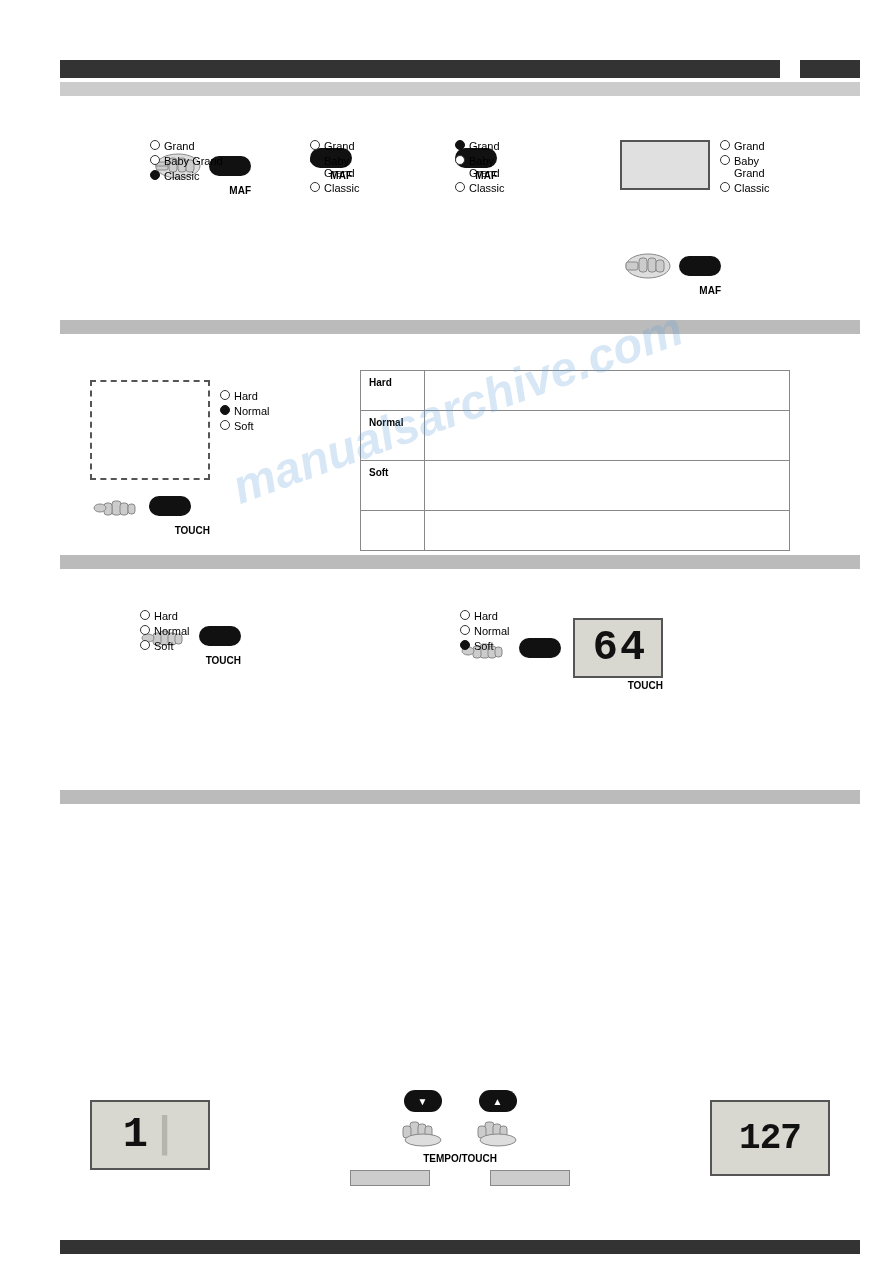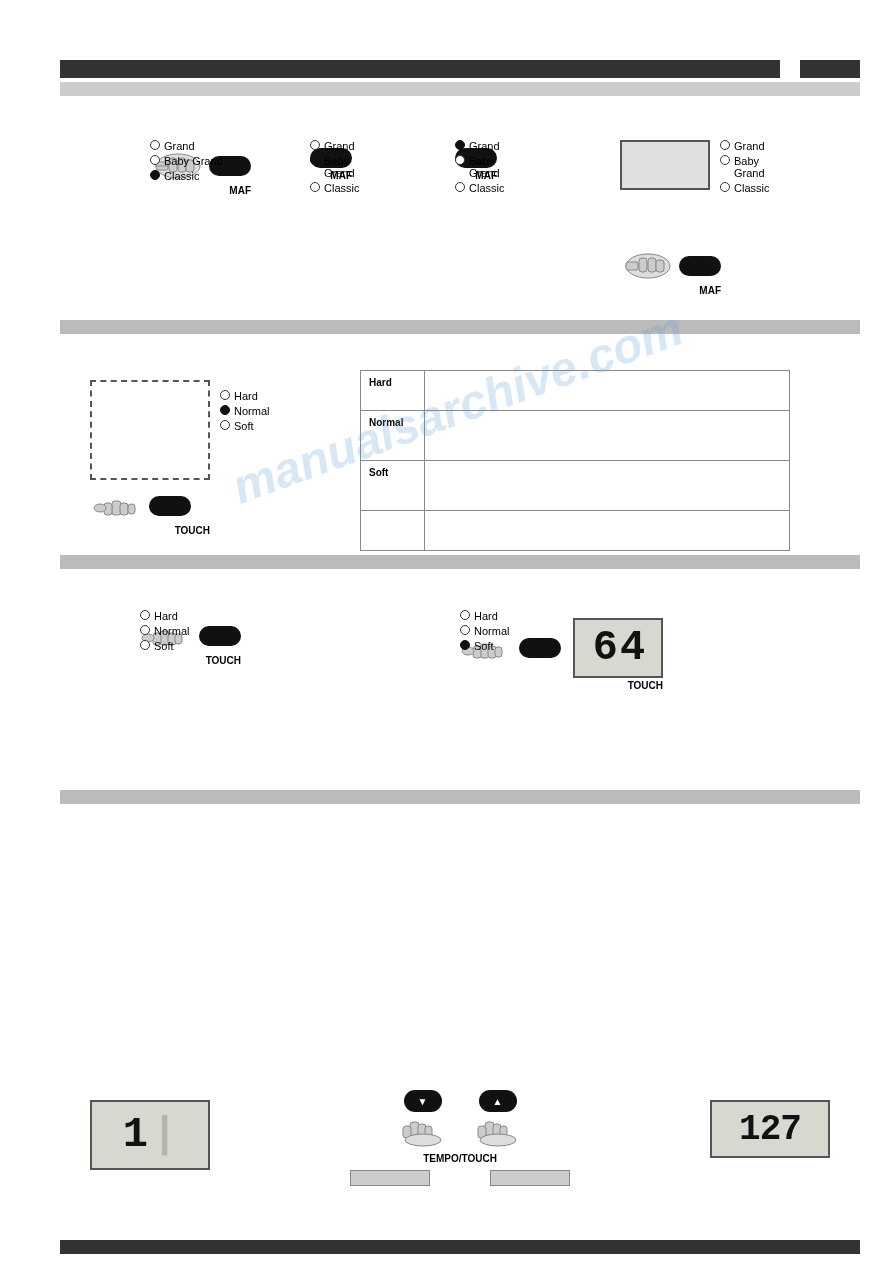--- a/index.html
+++ b/index.html
@@ -426,19 +426,19 @@
     </div>
     <div style="font-size:10px; font-weight:bold; text-align:center;">TEMPO/TOUCH</div>
 
     <div style="display:flex; gap:60px; margin-top:6px;">
       <div style="width:80px; height:16px; background:#ccc; border:1px solid #888;"></div>
       <div style="width:80px; height:16px; background:#ccc; border:1px solid #888;"></div>
     </div>
   </div>
 
   <div style="position:absolute; right:30px; top:20px;">
-    <div class="seg-display" style="width:120px; height:58px;">
+    <div class="seg-display" style="width:120px; height:76px;">
       <span style="font-size:36px; font-weight:900; color:#111; font-family:'Courier New',monospace; letter-spacing:-1px;">127</span>
     </div>
   </div>
 </div>
 
 <div class="bottom-bar"></div>
 
 </body></html>

